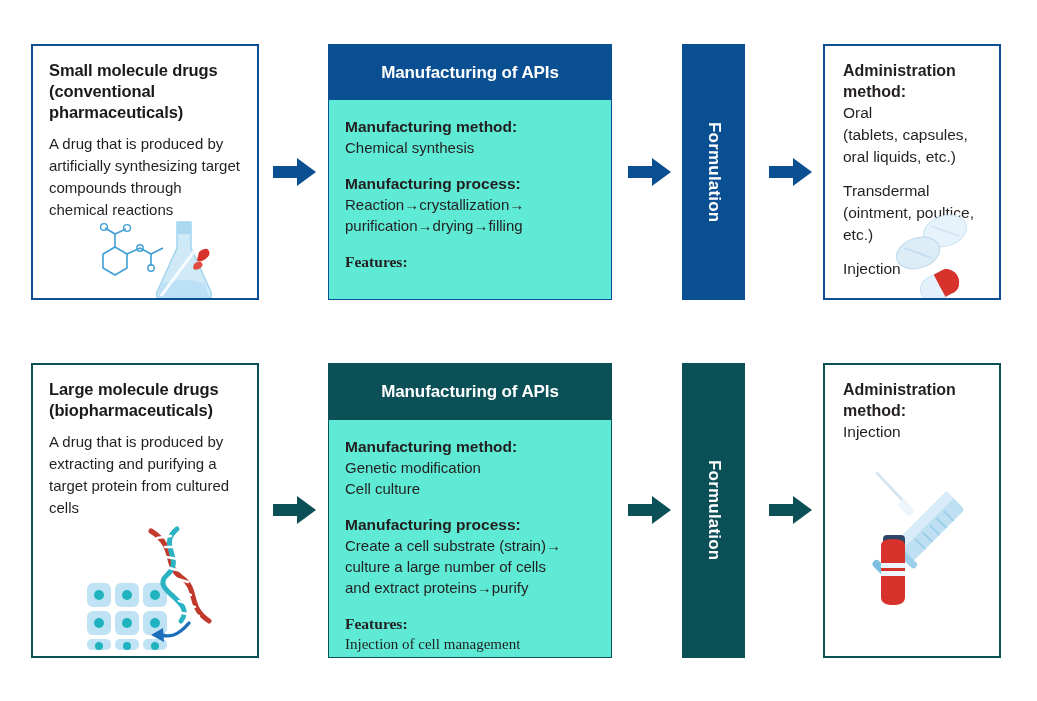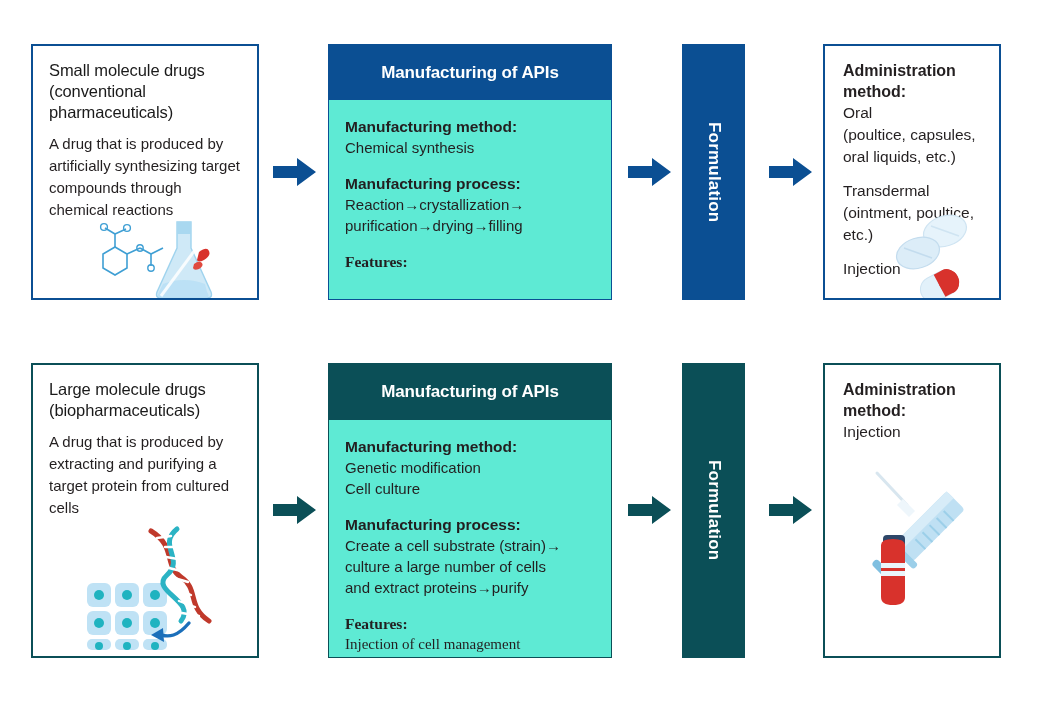--- a/index.html
+++ b/index.html
@@ -30,21 +30,21 @@
     border: 2px solid #0b4f93;
     overflow: hidden;
   }
   .card.teal { border-color: #0b4f57; }
 
   .card-pad {
     padding: 14px 16px 0 16px;
   }
 
   .card-title {
-    font-weight: normal;
+    font-weight: bold;
     font-size: 16.5px;
     line-height: 21px;
     letter-spacing: -0.1px;
     color: #1a1a1a;
   }
   .card-desc {
     font-size: 15px;
     line-height: 22px;
     margin-top: 10px;
     color: #231f20;
@@ -215,21 +215,21 @@
     <svg width="44" height="30" viewBox="0 0 44 30">
       <polygon points="0,9 24,9 24,1 43,15 24,29 24,21 0,21" fill="#0b4f93"></polygon>
     </svg>
   </div>
 
   <div class="card" style="left:823px; top:44px; width:178px; height:256px;">
     <div class="admin-pad">
       <div class="admin-title" style="white-space:pre-line;">Administration
 method:</div>
       <div class="admin-text">Oral
-(poultice, capsules,
+(tablets, capsules,
 oral liquids, etc.)</div>
       <div class="admin-text admin-block">Transdermal
 (ointment, poultice,
 etc.)</div>
       <div class="admin-text admin-block">Injection</div>
     </div>
 
     <div class="icon-art" style="left:62px; top:160px; width:118px; height:95px;">
       <svg width="118" height="95" viewBox="0 0 118 95">
         <g>

